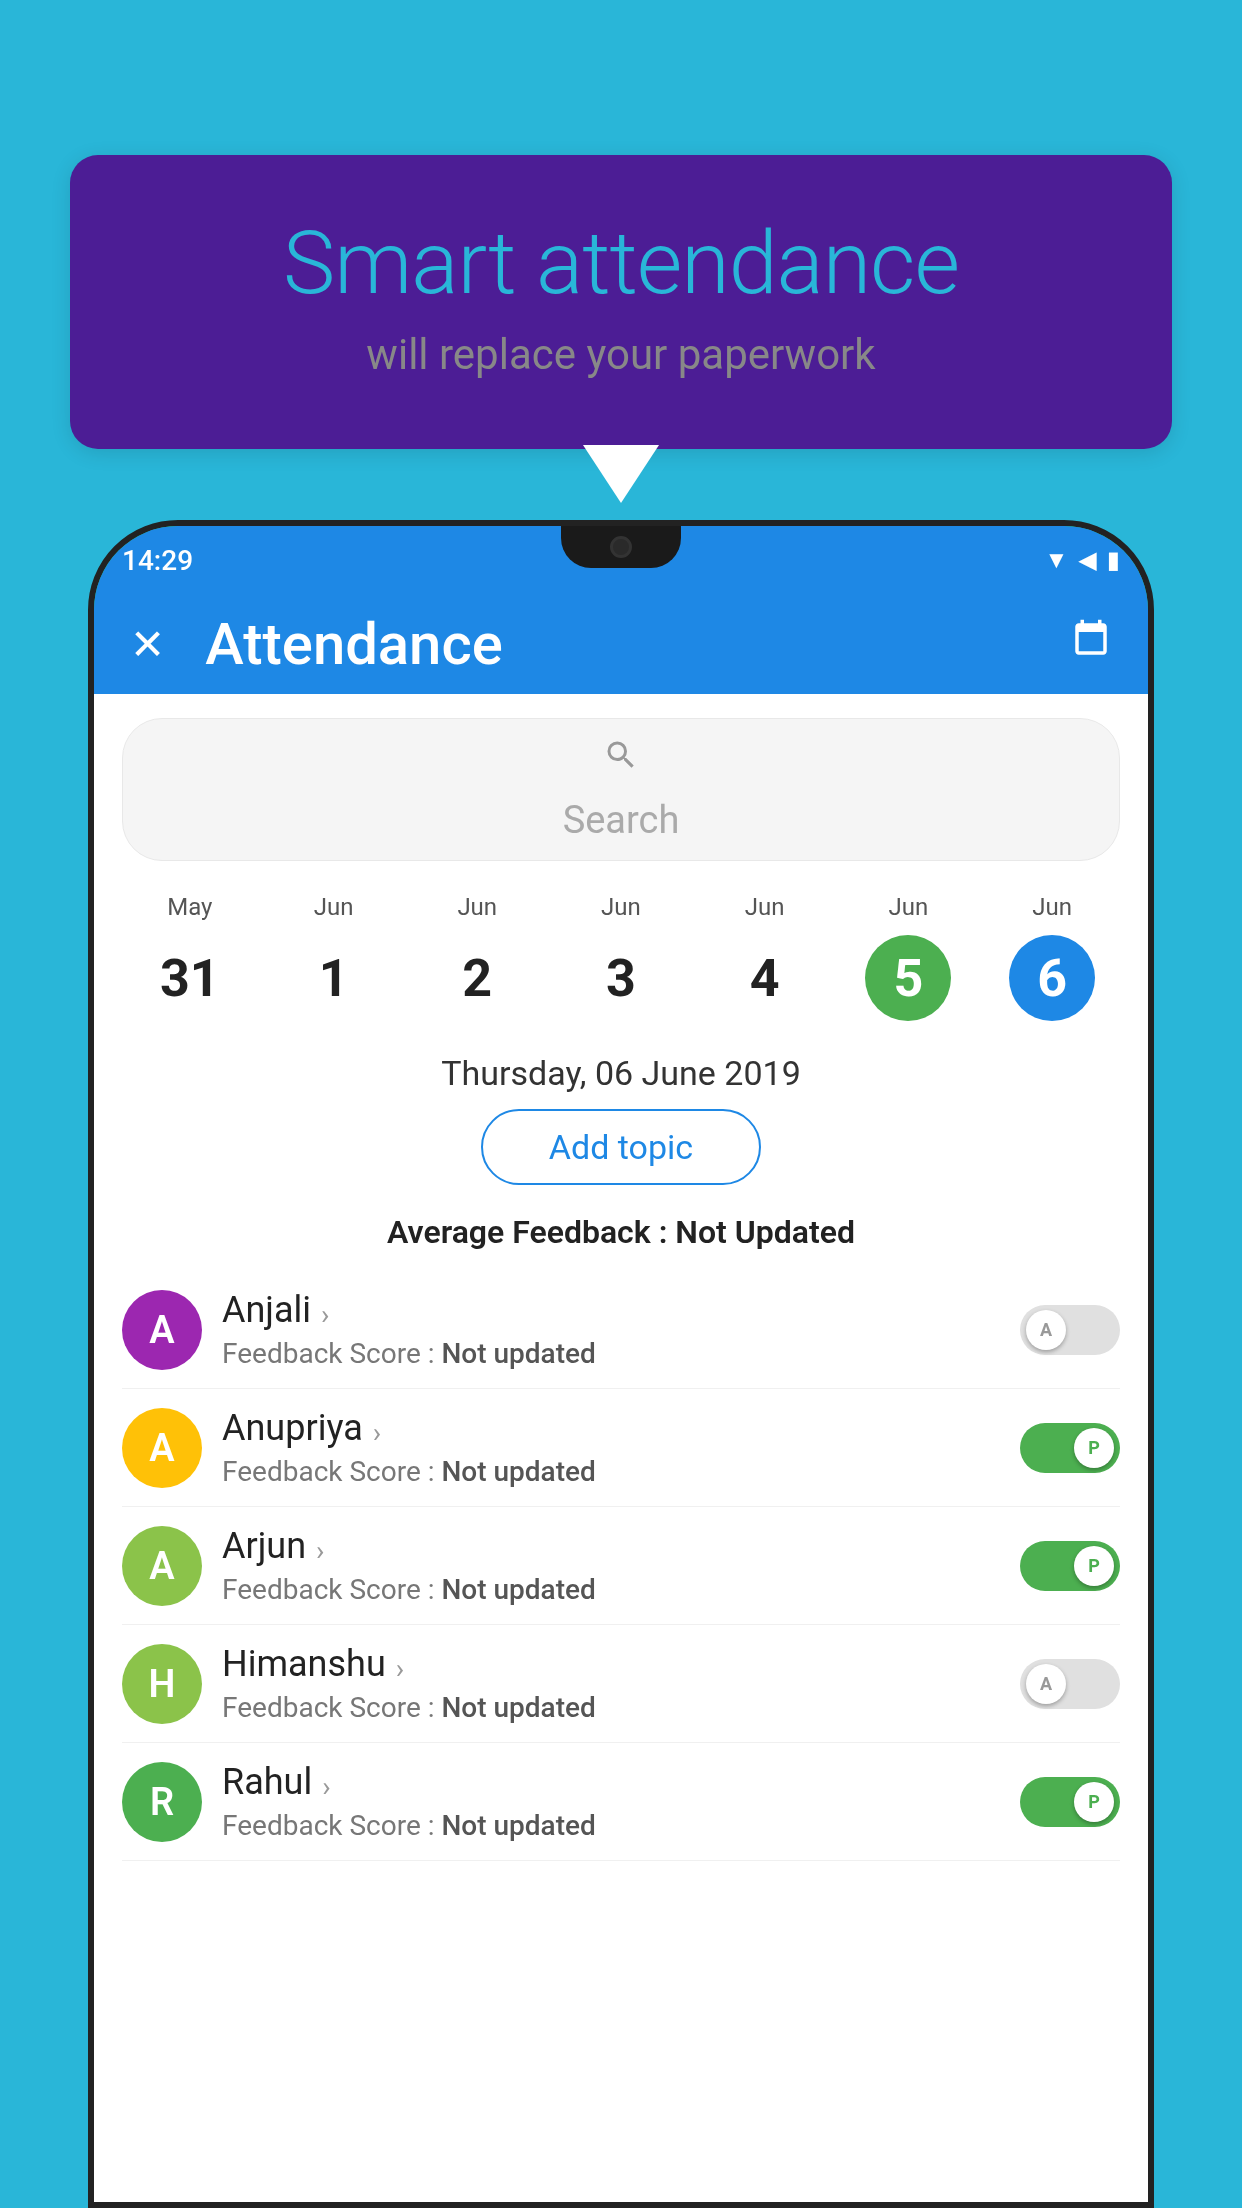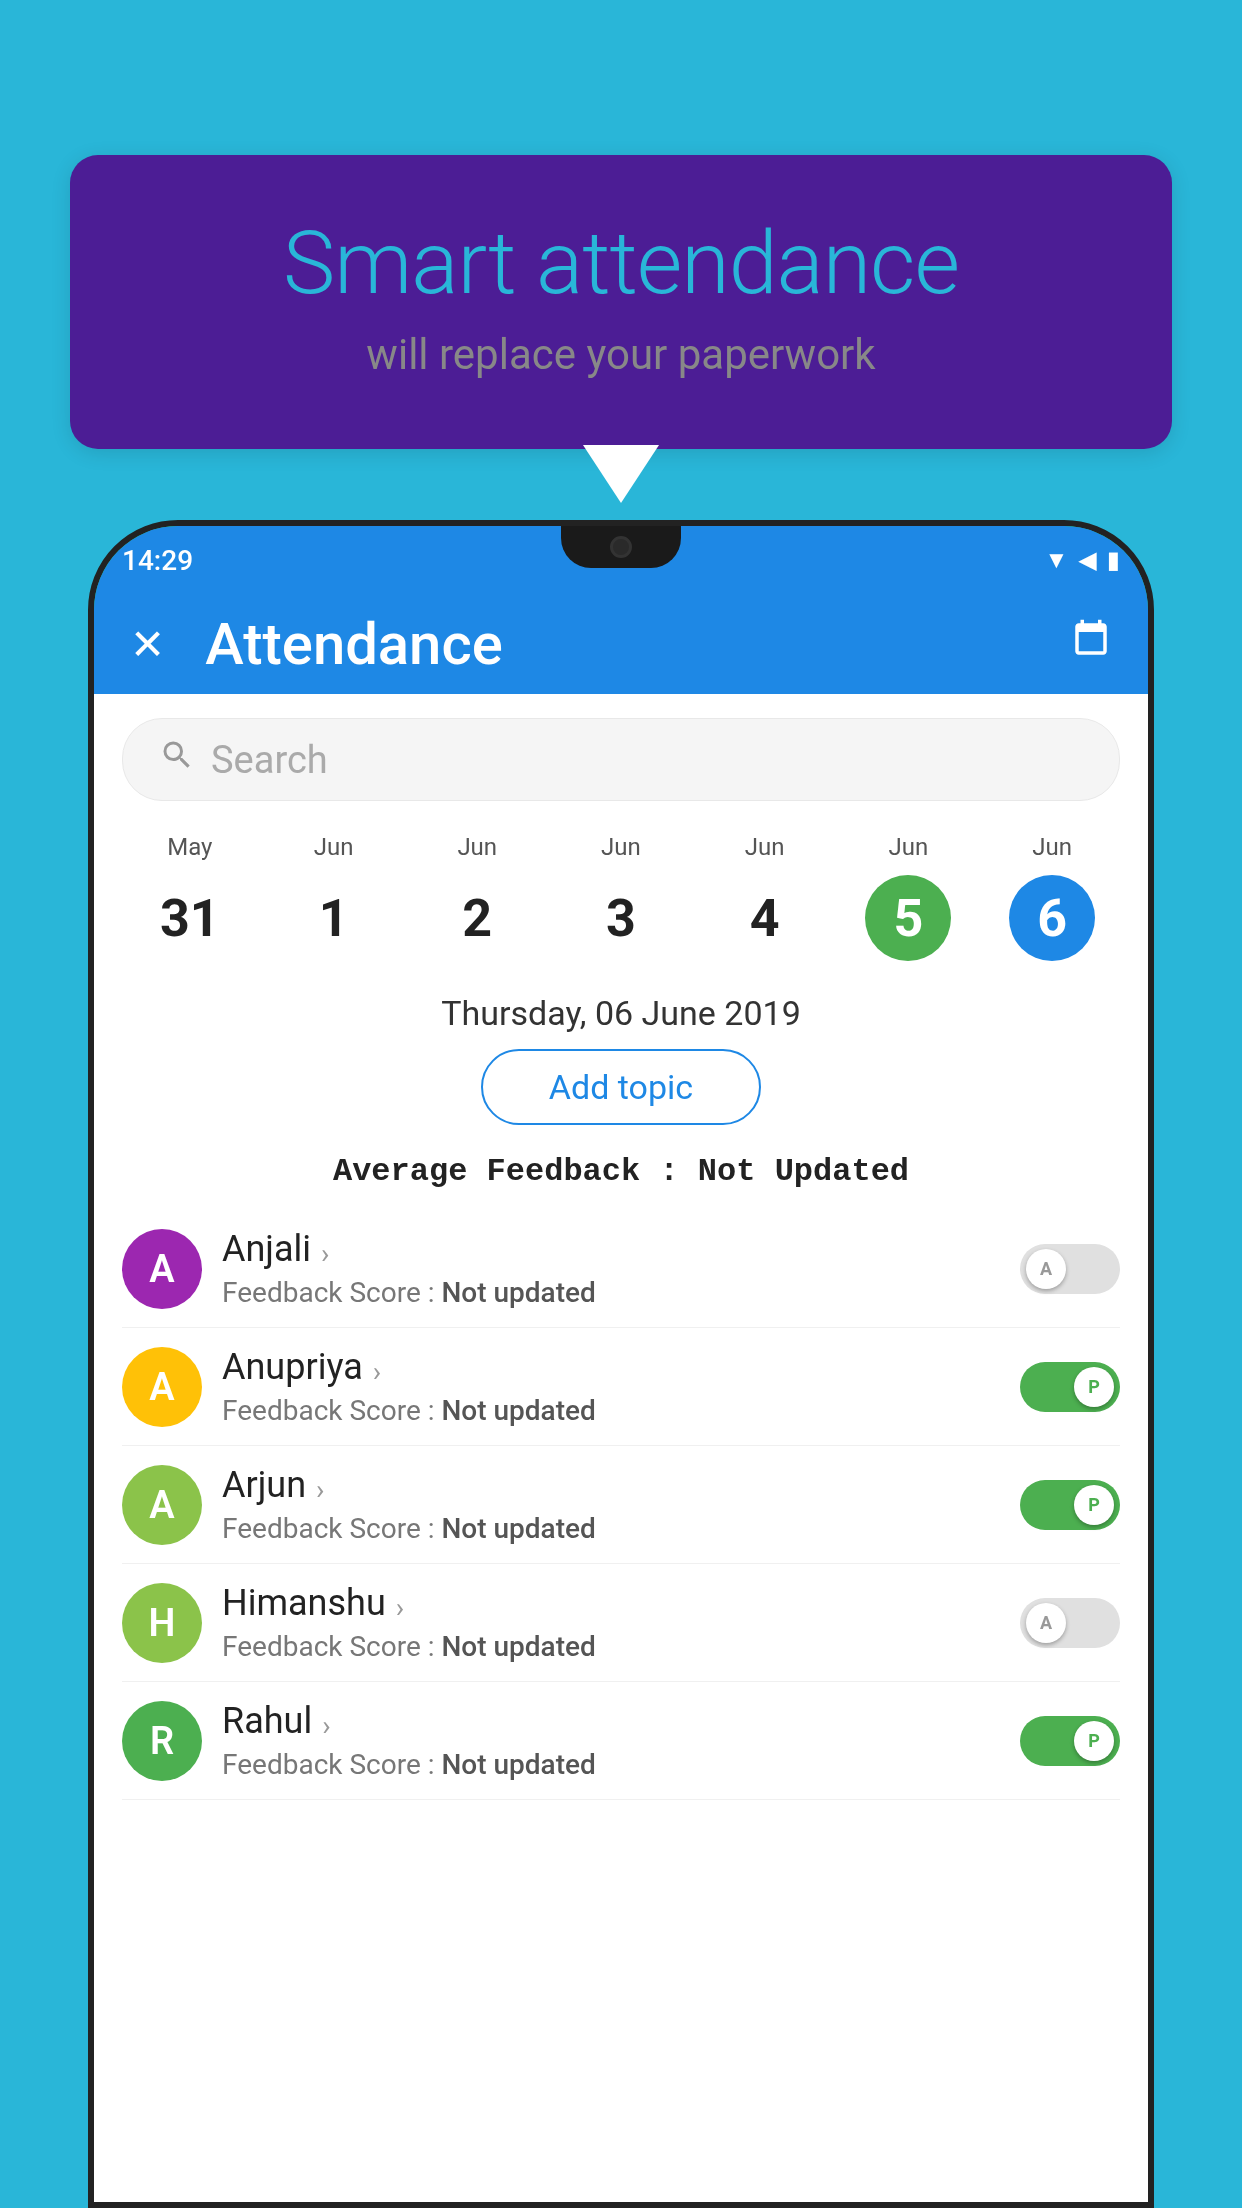--- a/index.html
+++ b/index.html
@@ -161,20 +161,21 @@
     
     .search-bar {
       margin: 24px 28px 16px;
       background: #f5f5f5;
       border-radius: 40px;
       padding: 18px 36px;
       display: flex;
       align-items: center;
       gap: 16px;
       border: 1px solid #e8e8e8;
+      flex-direction: column;
     }
 
     .search-icon-wrap {
       color: #999;
       font-size: 36px;
     }
 
     .search-input-text {
       color: #aaa;
       font-size: 38px;
@@ -247,21 +248,20 @@
       text-align: center;
       cursor: pointer;
     }
 
     
     .avg-feedback {
       text-align: center;
       font-size: 32px;
       color: #666;
       padding: 4px 0 20px;
-      font-family: Liberation Mono, monospace;
     }
 
     .avg-feedback span {
       color: #222;
       font-weight: 600;
     }
 
     
     .student-list {
       padding: 0 28px;

